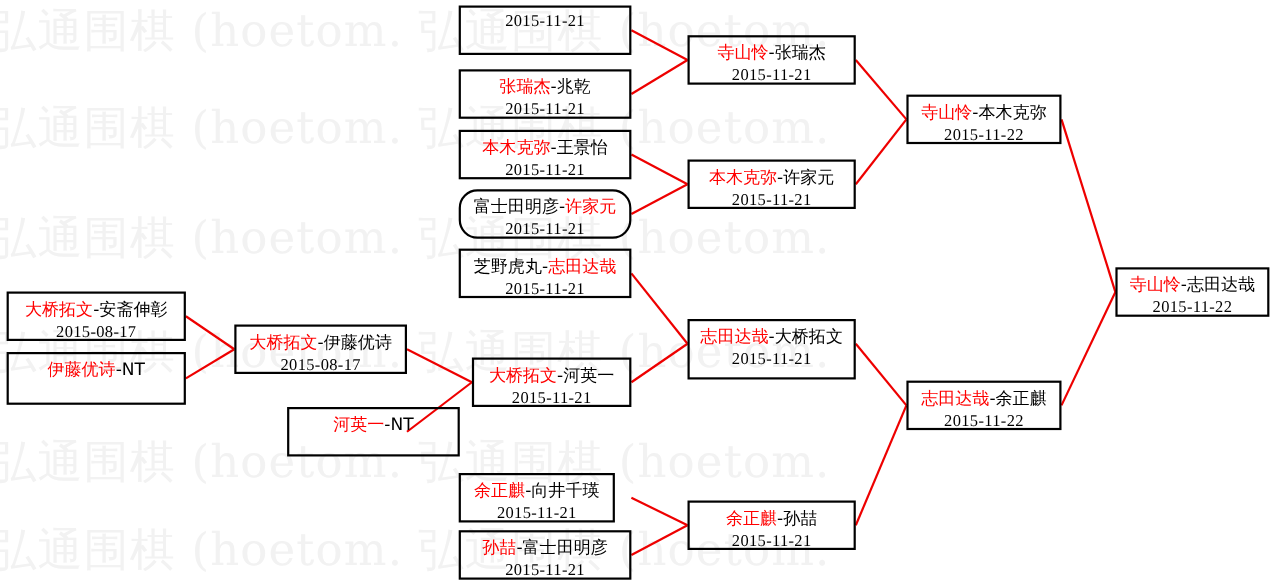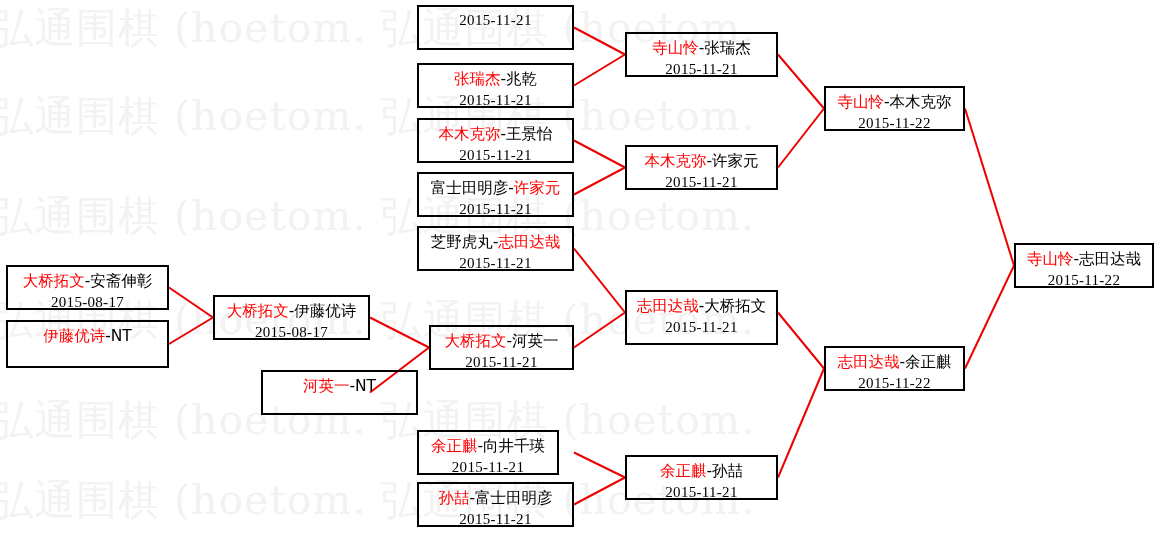--- a/index.html
+++ b/index.html
@@ -119,21 +119,21 @@
         <div class="match-date">2015-11-21</div>
       </div>
       <div class="match-box" style="left: 417px; top: 63px; width: 157px; height: 45px; border-color: rgb(0, 0, 0);">
         <div class="match-players"><span class="p-win" style="color: rgb(255, 0, 0);">张瑞杰</span><span class="p-sep">-</span><span class="p-lose">兆乾</span></div>
         <div class="match-date">2015-11-21</div>
       </div>
       <div class="match-box" style="left: 417px; top: 118px; width: 157px; height: 45px; border-color: rgb(0, 0, 0);">
         <div class="match-players"><span class="p-win" style="color: rgb(255, 0, 0);">本木克弥</span><span class="p-sep">-</span><span class="p-lose">王景怡</span></div>
         <div class="match-date">2015-11-21</div>
       </div>
-      <div class="match-box" style="left: 417px; top: 172px; width: 157px; height: 45px; border-color: rgb(0, 0, 0);">
+      <div class="match-box" style="left: 417px; top: 172px; width: 157px; height: 45px; border-color: rgb(0, 0, 0); border-radius: 17px;">
         <div class="match-players"><span class="p-lose">富士田明彦</span><span class="p-sep">-</span><span class="p-win" style="color: rgb(255, 0, 0);">许家元</span></div>
         <div class="match-date">2015-11-21</div>
       </div>
       <div class="match-box" style="left: 417px; top: 226px; width: 157px; height: 45px; border-color: rgb(0, 0, 0);">
         <div class="match-players"><span class="p-lose">芝野虎丸</span><span class="p-sep">-</span><span class="p-win" style="color: rgb(255, 0, 0);">志田达哉</span></div>
         <div class="match-date">2015-11-21</div>
       </div>
       <div class="match-box" style="left: 429px; top: 325px; width: 145px; height: 45px; border-color: rgb(0, 0, 0);">
         <div class="match-players"><span class="p-win" style="color: rgb(255, 0, 0);">大桥拓文</span><span class="p-sep">-</span><span class="p-lose">河英一</span></div>
         <div class="match-date">2015-11-21</div>

